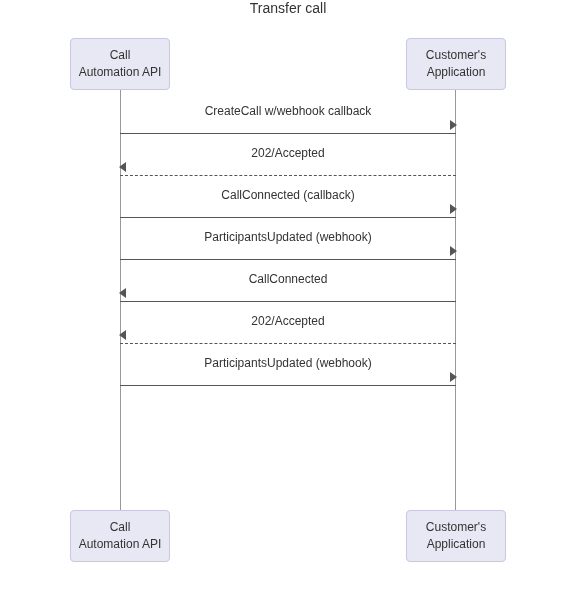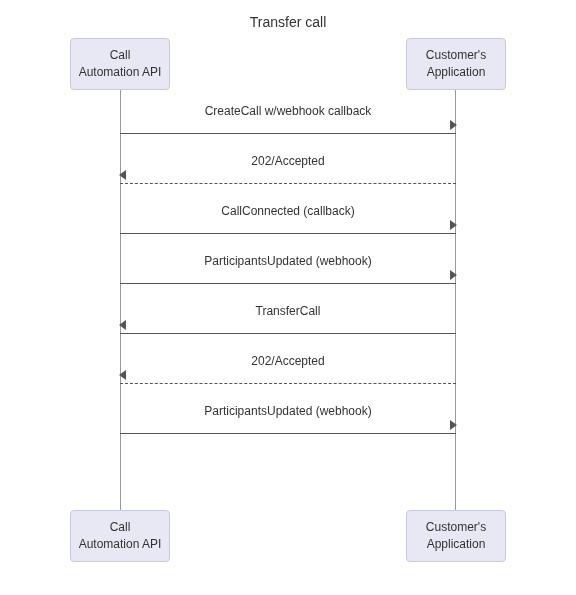--- a/index.html
+++ b/index.html
@@ -13,21 +13,20 @@
     }
     .diagram-container {
       width: 576px;
       height: 595px;
       position: relative;
     }
     .title {
       text-align: center;
       font-size: 14px;
       color: #333;
-      padding-top: 14px;
       font-weight: 400;
     }
     .boxes-row {
       display: flex;
       justify-content: space-between;
       padding: 0 70px;
       position: absolute;
     }
     .actor-box {
       background: #e8e8f4;
@@ -55,21 +54,21 @@
     .lifeline-right { right: 120px; }
 
     
     .arrows-area {
       position: absolute;
       top: 100px;
       left: 120px;
       right: 120px;
       display: flex;
       flex-direction: column;
-      gap: 8px;
+      gap: 0;
     }
 
     .arrow-row {
       display: flex;
       align-items: center;
       justify-content: center;
       position: relative;
       height: 42px;
     }
 
@@ -169,21 +168,21 @@
           <div class="arrow-head-right"></div>
         </div>
       </div>
       <div class="arrow-row">
         <div class="arrow-label">ParticipantsUpdated (webhook)</div>
         <div class="arrow-line solid">
           <div class="arrow-head-right"></div>
         </div>
       </div>
       <div class="arrow-row">
-        <div class="arrow-label">TransferCall</div>
+        <div class="arrow-label">CallConnected</div>
         <div class="arrow-line solid">
           <div class="arrow-head-left"></div>
         </div>
       </div>
       <div class="arrow-row">
         <div class="arrow-label">202/Accepted</div>
         <div class="arrow-line dashed">
           <div class="arrow-head-left"></div>
         </div>
       </div>

